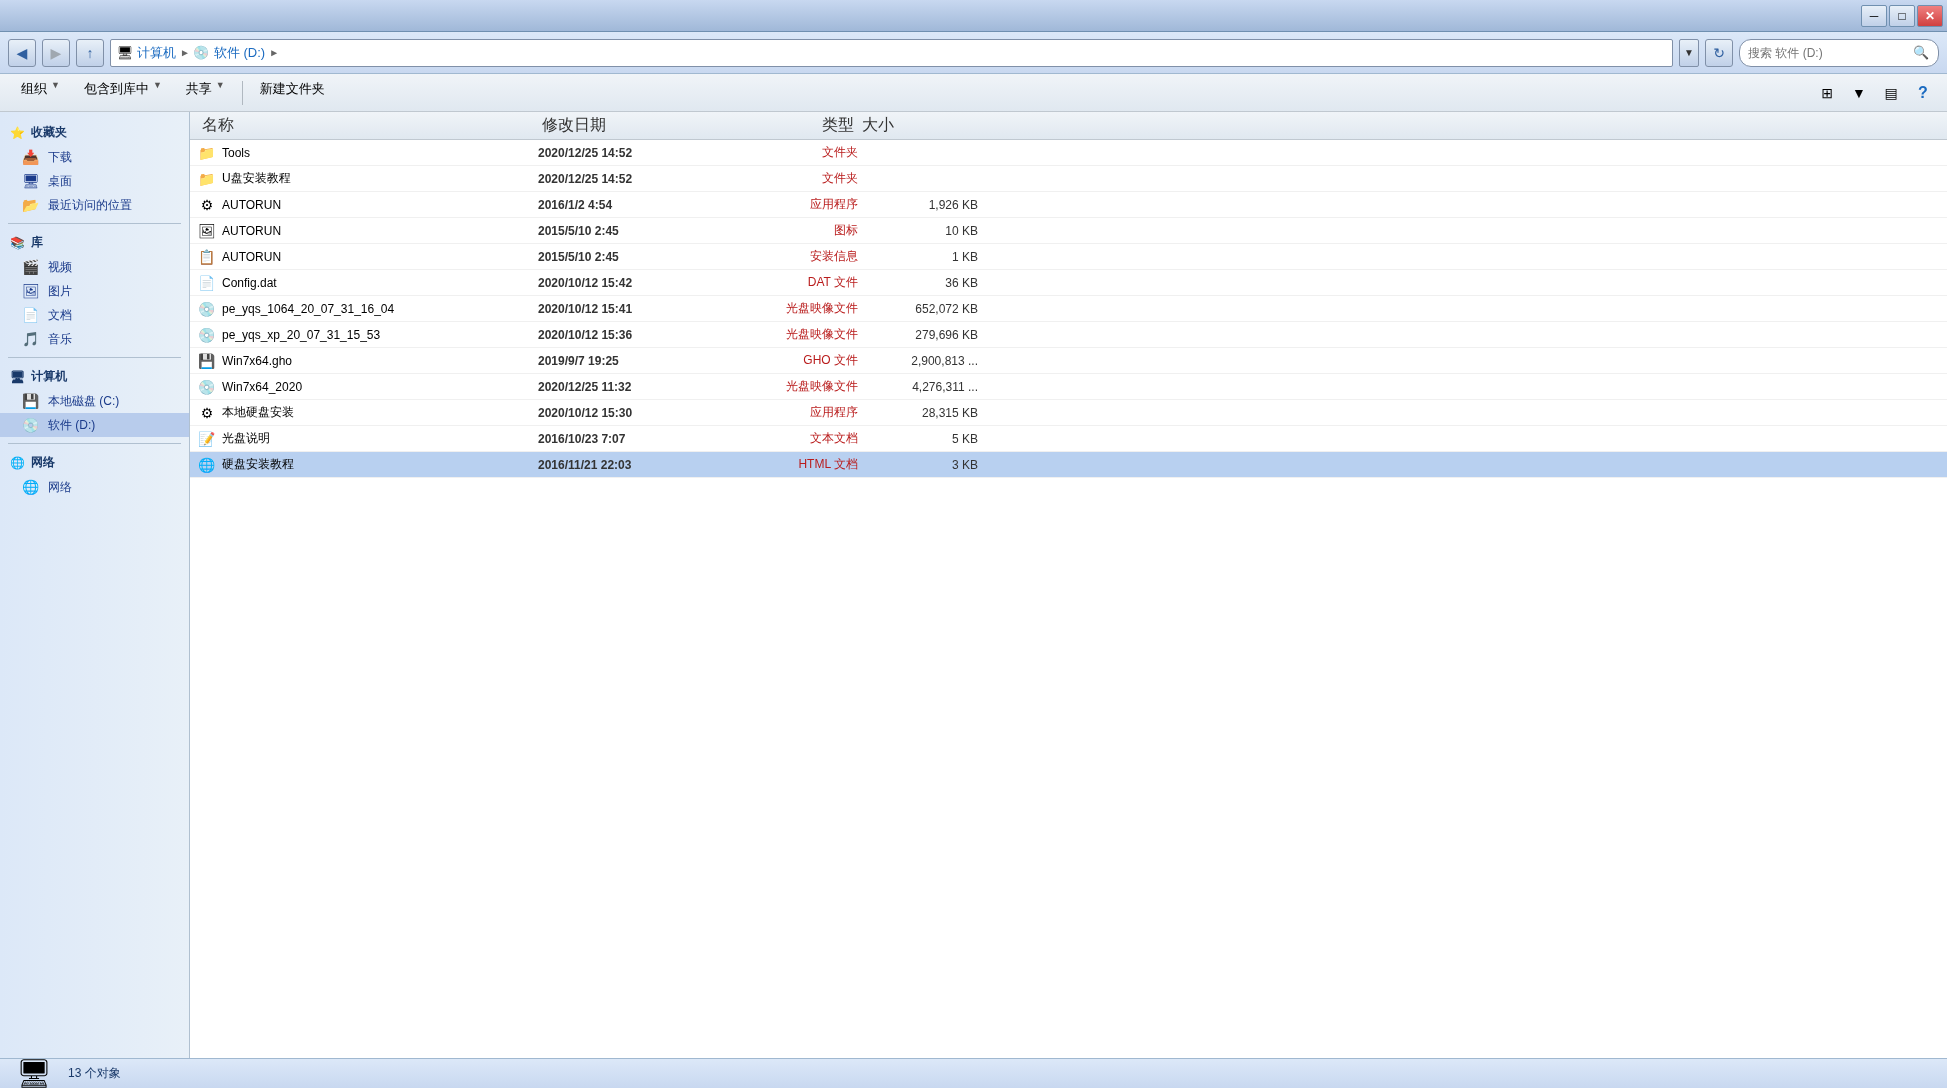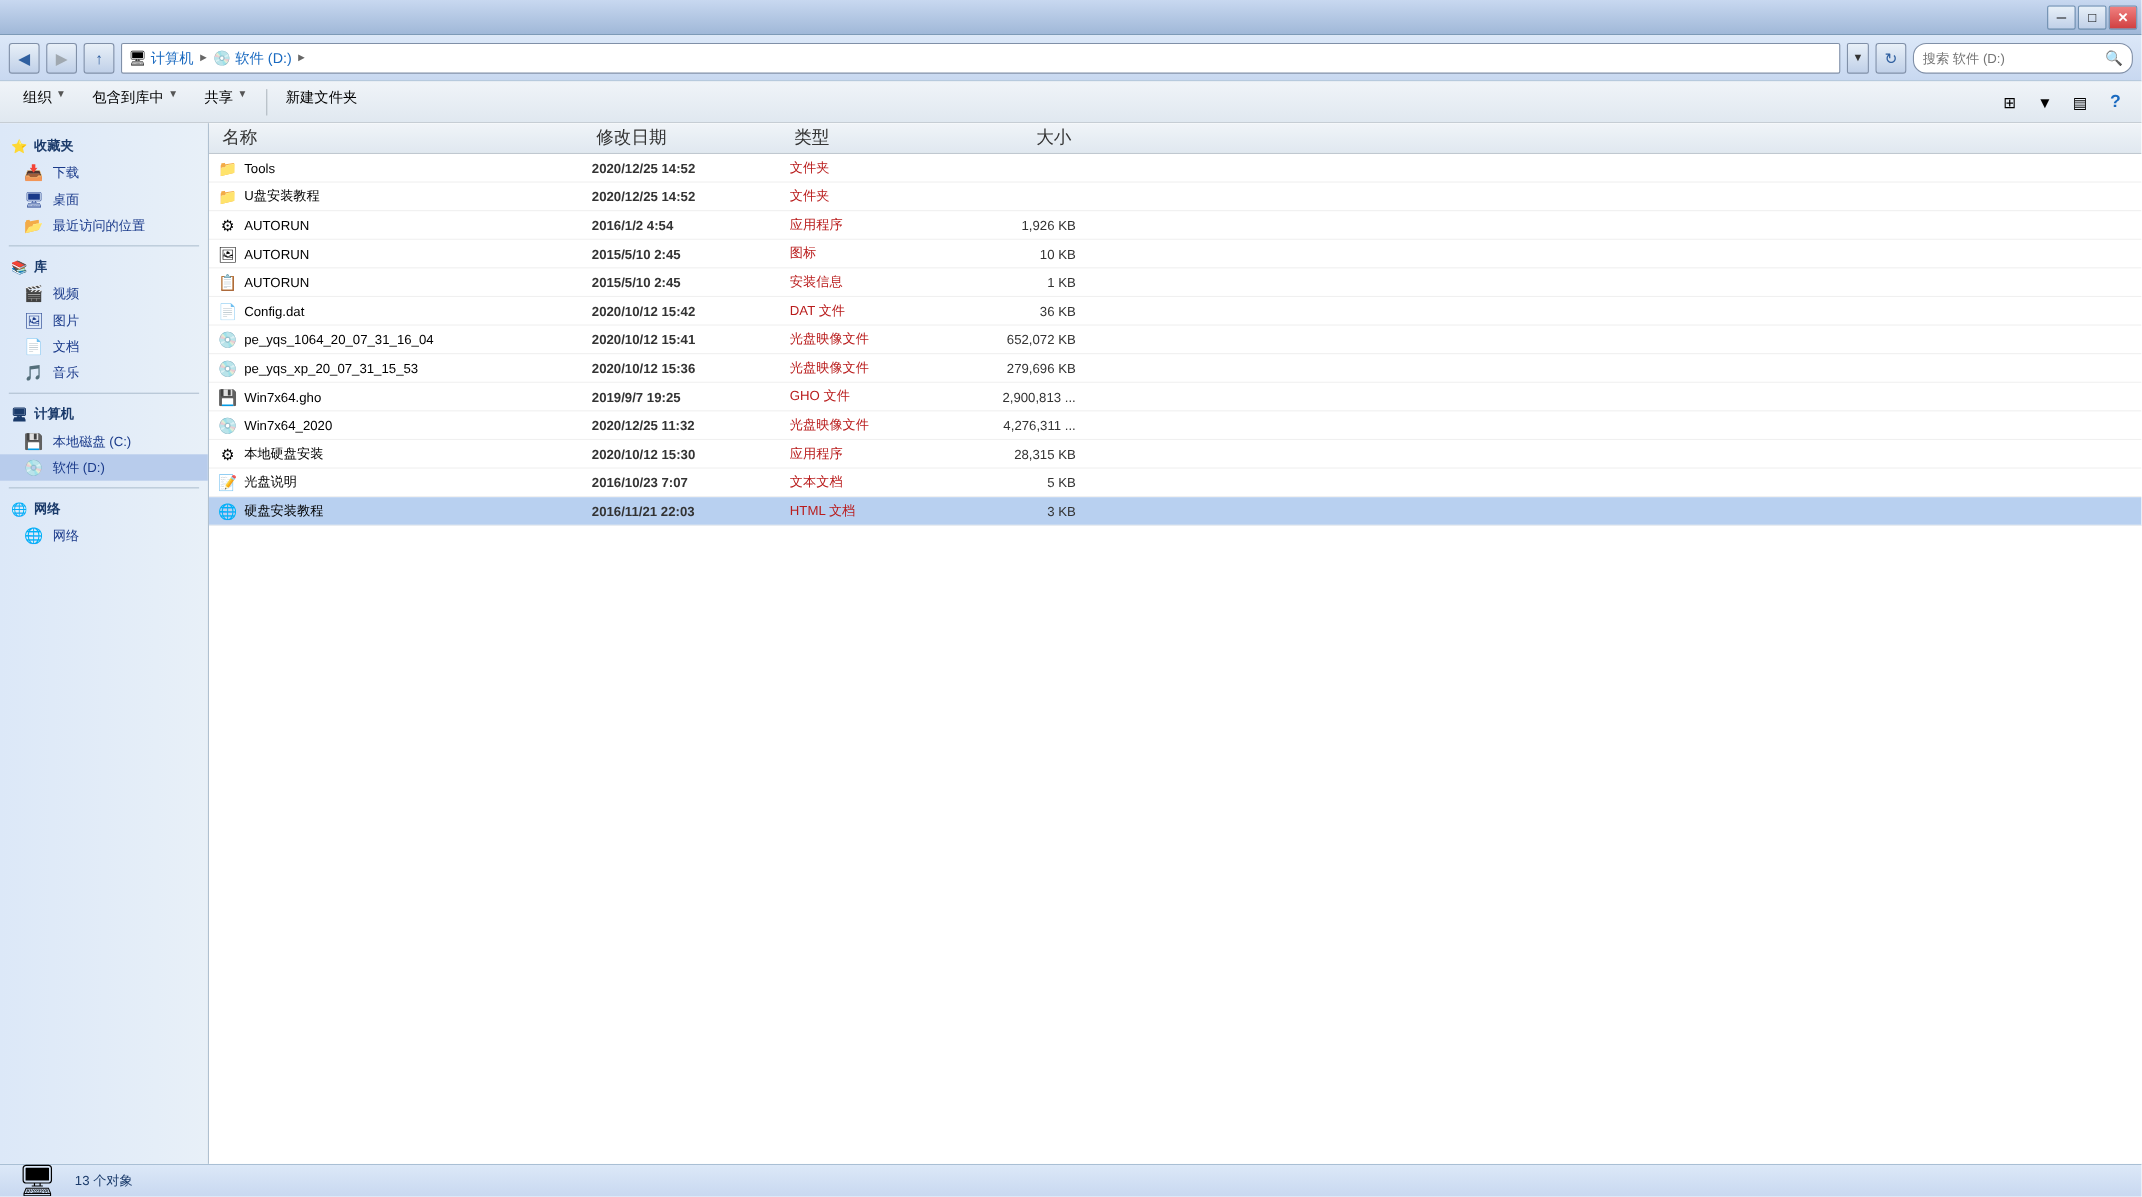--- a/index.html
+++ b/index.html
@@ -270,22 +270,22 @@
     }
     .col-header {
       font-size: 16px;
       color: #333;
       cursor: pointer;
       padding: 0 4px;
       user-select: none;
     }
     .col-name { flex: 0 0 340px; }
     .col-date { flex: 0 0 180px; }
-    .col-type { flex: 0 0 140px; }
-    .col-size { flex: 0 0 120px; text-align: right; }
+    .col-type { flex: 0 0 140px; text-align: right; }
+    .col-size { flex: 0 0 120px; text-align: left; }
 
     .file-row {
       display: flex;
       align-items: center;
       height: 26px;
       padding: 0 8px;
       cursor: pointer;
       border-bottom: 1px solid #f0f0f0;
     }
     .file-row.selected { background: #b8d0f0; }

